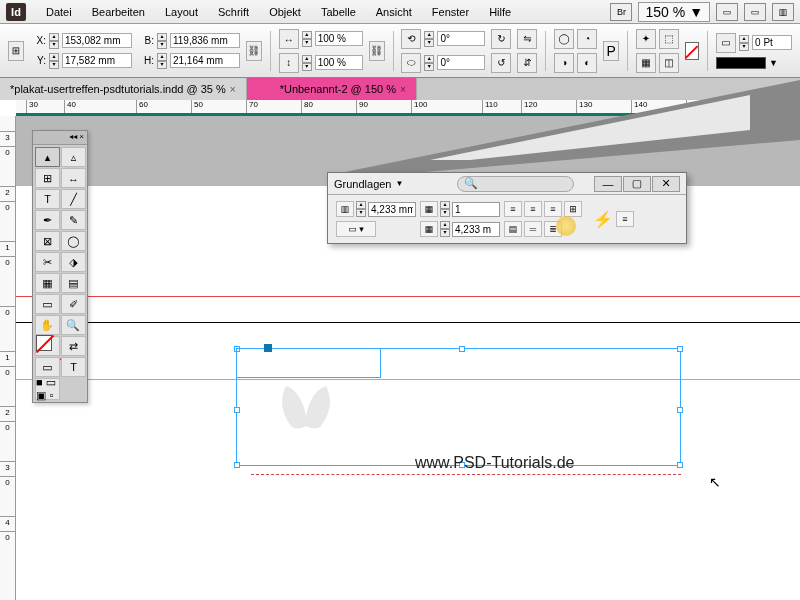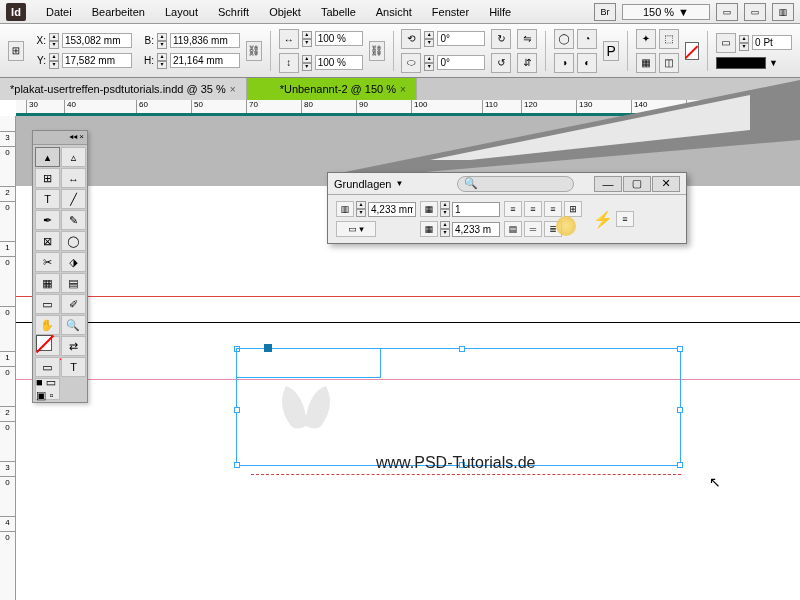--- a/index.html
+++ b/index.html
@@ -3,56 +3,56 @@
 <meta charset="utf-8">
 <style>
 * { box-sizing: border-box; margin: 0; padding: 0; font-family: Arial, sans-serif; }
 body { background: #fff; width: 800px; height: 600px; overflow: hidden; position: relative; }
 
 .menubar { height: 24px; background: linear-gradient(#f5f5f5,#e8e8e8); border-bottom: 1px solid #999; display: flex; align-items: center; padding: 0 6px; font-size: 11px; }
 .id-logo { width: 20px; height: 18px; background: #3a2c28; color: #fff; display: flex; align-items: center; justify-content: center; font-weight: bold; font-size: 11px; margin-right: 10px; border-radius: 2px; }
 .menu-item { padding: 0 10px; cursor: default; }
 .menu-right { margin-left: auto; display: flex; align-items: center; gap: 6px; }
 .menu-btn { width: 22px; height: 18px; border: 1px solid #888; background: #eee; display: flex; align-items: center; justify-content: center; font-size: 9px; }
-.zoom-select { border: 1px solid #999; background: #f8f8f8; padding: 1px 20px; font-size: 11px; display: flex; align-items: center; gap: 4px; text-align: center; }
+.zoom-select { border: 1px solid #999; background: #f8f8f8; padding: 1px 6px; font-size: 14px; display: flex; align-items: center; gap: 4px; text-align: center; }
 
 .control-bar { height: 54px; background: linear-gradient(#fdfdfd,#e5e5e5); border-bottom: 1px solid #888; display: flex; align-items: center; padding: 4px 8px; gap: 6px; font-size: 10px; }
 .cbgroup { display: flex; flex-direction: column; gap: 4px; }
 .cbrow { display: flex; align-items: center; gap: 3px; }
 .clabel { width: 16px; text-align: right; }
 .field { border: 1px solid #aaa; background: #fff; padding: 1px 2px; font-size: 10px; width: 70px; }
 .field.sm { width: 48px; }
 .stepper { display: flex; flex-direction: column; }
 .step { width: 10px; height: 8px; border: 1px solid #999; background: #eee; font-size: 6px; line-height: 5px; text-align: center; }
 .iconbtn { width: 20px; height: 20px; border: 1px solid #aaa; background: #eee; display: flex; align-items: center; justify-content: center; font-size: 10px; }
 .divider { width: 1px; height: 40px; background: #bbb; margin: 0 2px; }
 .stroke-field { border: 1px solid #aaa; background: #fff; padding: 1px 2px; font-size: 10px; width: 40px; }
 .color-swatch { width: 50px; height: 12px; background: #000; border: 1px solid #555; }
 .none-swatch { width: 18px; height: 18px; border: 1px solid #666; position: relative; background: #fff; }
 .none-swatch::after { content:""; position:absolute; width:140%; height:2px; background:red; top:50%; left:-20%; transform:rotate(-45deg); }
 
 .tabbar { height: 22px; background: #c8c8c8; display: flex; font-size: 11px; }
 .tab { padding: 3px 10px; background: #d5d5d5; border-right: 1px solid #aaa; display: flex; align-items: center; gap: 4px; }
-.tab.active { background: #84cc16; padding-left: 33px; }
+.tab.active { background: #ec4899; padding-left: 33px; }
 .tab-close { font-size: 10px; opacity: 0.6; }
 
 .ruler-h { position: absolute; top: 100px; left: 16px; right: 0; height: 16px; background: #f8f8f8; border-bottom: 3px solid #0f766e; font-size: 8px; overflow: hidden; display: flex; }
 .ruler-v { position: absolute; top: 116px; left: 0; width: 16px; bottom: 0; background: #f8f8f8; border-right: 1px solid #999; font-size: 8px; }
 .tick-h { position:absolute; top:0; height:100%; border-left:1px solid #999; padding-left:2px; }
 .tick-v { position:absolute; left:0; width:100%; border-top:1px solid #999; padding-top:1px; text-align:center; }
 
 .canvas { position:absolute; top:116px; left:16px; right:0; bottom:0; background:#fff; overflow:hidden; }
 .gray-band { position:absolute; top:0; left:0; right:0; height:70px; background:#b8b8b8; }
 .red-guide { position:absolute; left:0; right:0; border-top:1px solid #d44; }
 .black-line { position:absolute; left:0; right:0; border-top:1px solid #000; }
 .pink-guide { position:absolute; left:0; right:0; border-top:1px solid #e8a; }
 .selection-box { position:absolute; border:1px solid #3af; }
 .handle { position:absolute; width:6px; height:6px; border:1px solid #3af; background:#fff; }
 .anchor { position:absolute; width:8px; height:8px; background:#17a; }
-.watermark { position:absolute; font-size:16px; color:#222; }
+.watermark { position:absolute; font-size:16px; color:#222;margin-left:39px; }
 .wave-squiggle { position:absolute; left:235px; width:430px; border-top:1px dashed #c44; }
 .butterfly { position:absolute; width:80px; height:70px; opacity:0.4; }
 
 .toolbox { position:absolute; top:130px; left:32px; width:56px; background:#e2e2e2; border:1px solid #888; box-shadow:2px 2px 4px rgba(0,0,0,0.2); }
 .toolbox-head { height:14px; background:#bfbfbf; border-bottom:1px solid #999; display:flex; justify-content:flex-end; padding:1px 3px; gap:2px; }
 .mini { font-size:8px; line-height:10px; }
 .tool-grid { display:grid; grid-template-columns:1fr 1fr; gap:1px; padding:2px; background:#ccc; }
 .tool { width:25px; height:20px; background:#e8e8e8; border:1px solid #bbb; display:flex; align-items:center; justify-content:center; font-size:11px; position:relative; }
 .tool.sel { background:#d5d5d5; border:1px solid #777; }
 .tool.wide { grid-column:1/3; height:22px; }

